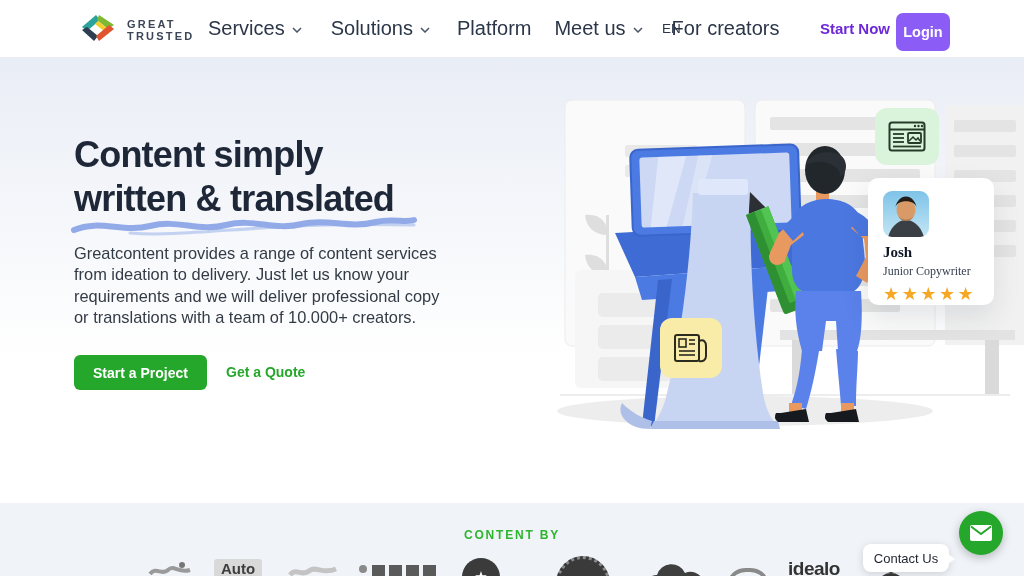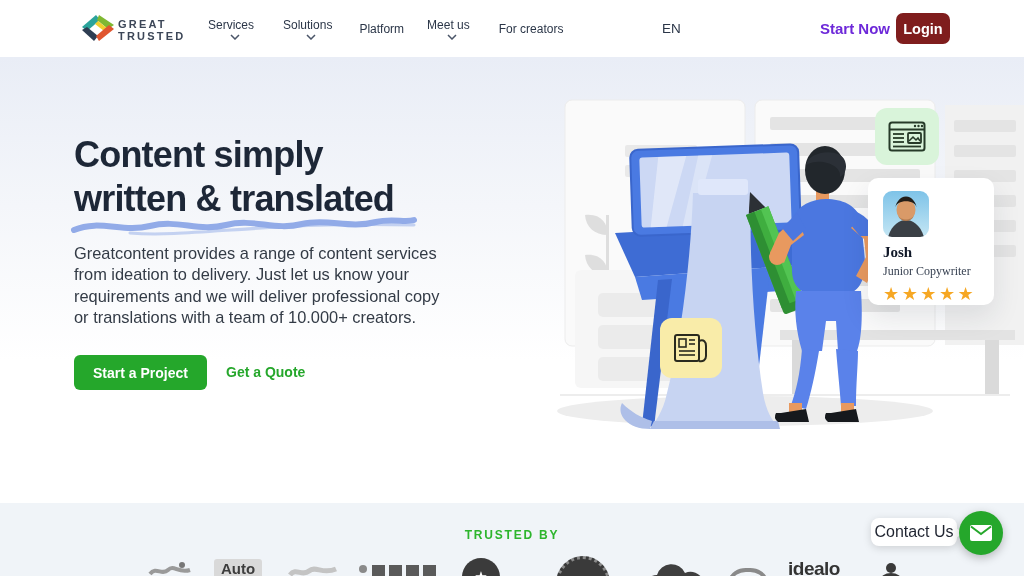--- a/index.html
+++ b/index.html
@@ -2,29 +2,29 @@
 <html><head>
 <meta charset="utf-8">
 <title>GreatContent</title>
 <style>
   * { margin:0; padding:0; box-sizing:border-box; }
   body { font-family:"Liberation Sans", sans-serif; background:#fff; }
   .page { position:relative; width:1024px; height:576px; overflow:hidden; background:#fff; }
 
   
   .header { position:absolute; left:0; top:0; width:1024px; height:57px; background:#ffffff; z-index:30; }
-  .logo { position:absolute; left:78px; top:11px; display:flex; align-items:center; }
+  .logo { position:absolute; left:78px; top:11px; display:flex; align-items:center; gap:9px; }
   .logo-text { font-size:11px; font-weight:bold; letter-spacing:2.2px; color:#3c4657; line-height:12px; }
   .nav { position:absolute; left:208px; top:0; height:57px; display:flex; align-items:center; }
-  .nav-item { display:flex; align-items:center; font-size:12px; color:#2b3648; cursor:pointer;flex-direction:column; }
+  .nav-item { display:flex; align-items:center; font-size:20px; color:#2b3648; cursor:pointer; }
   .nav-item .chev { margin-left:7px; margin-top:2px; }
   .mr1{margin-right:29px;} .mr2{margin-right:27px;} .mr3{margin-right:23px;} .mr4{margin-right:29px;}
   .lang { position:absolute; left:662px; top:21px; font-size:13.5px; color:#2b3648; cursor:pointer; }
   .start-now { position:absolute; left:820px; top:20px; font-size:15px; font-weight:bold; color:#6d28d9; cursor:pointer; }
-  .login-btn { position:absolute; left:896px; top:13px; width:54px; height:31px; background:#7f1d1d; color:#fff;
+  .login-btn { position:absolute; left:896px; top:13px; width:54px; height:38px; background:#8b5cf6; color:#fff;
                font-size:14.5px; font-weight:bold; border:none; border-radius:7px; cursor:pointer; }
 
   
   .hero { position:absolute; left:0; top:57px; width:1024px; height:390px;
           background:linear-gradient(180deg, #e9edf6 0%, #f4f6fa 38%, #ffffff 78%); }
   .h1 { position:absolute; left:74px; top:76px; font-size:36px; line-height:44px; font-weight:bold;
         color:#1d2737; letter-spacing:-0.8px; }
   .wave { position:absolute; left:70px; top:155px; }
   .hero-p { position:absolute; left:74px; top:186px; width:380px; font-size:16.4px; line-height:21.4px; color:#333b46; }
   .cta-primary { position:absolute; left:74px; top:298px; height:35px; padding:0 19px; background:#25A72B; color:#fff;
@@ -52,23 +52,23 @@
   .brand-logo { position:absolute; }
   .auto-chip { left:214px; top:56px; background:#d9d9d9; border-radius:3px; padding:1px 7px;
                font-size:15px; font-weight:bold; color:#3d3d3d; }
   .idealo-text { left:788px; top:55px; font-size:19px; font-weight:bold; color:#333; letter-spacing:-0.5px; }
   .circle-badge { left:462px; top:55px; width:38px; height:38px; border-radius:50%; background:#3b3b3b;
                   color:#fff; display:flex; align-items:center; justify-content:center; font-size:15px; }
   .ca-badge { left:556px; top:53px; width:54px; height:54px; border-radius:50%; background:#3a3a3a; border:3px dotted #8a8a8a;
               color:#fff; display:flex; align-items:center; justify-content:center; font-size:13px; font-weight:bold; }
 
   
-  .contact-tip { position:absolute; left:863px; top:518px; width:86px; height:28px; background:#fff; border-radius:8px;
+  .contact-tip { position:absolute; left:863px; top:544px; width:86px; height:28px; background:#fff; border-radius:8px;
                  box-shadow:0 2px 8px rgba(0,0,0,.15); display:flex; align-items:center; justify-content:center;
-                 font-size:16px; color:#1f2430; z-index:40;margin-left:8px; }
+                 font-size:13px; color:#1f2430; z-index:40; }
   .contact-tip::after { content:""; position:absolute; right:-6px; top:10px; border-left:7px solid #fff;
                  border-top:5px solid transparent; border-bottom:5px solid transparent; }
   .contact-btn { position:absolute; left:959px; top:511px; width:44px; height:44px; border-radius:50%;
                  background:#25A72B; border:none; cursor:pointer; z-index:40;
                  box-shadow:0 3px 10px rgba(0,0,0,.25); display:flex; align-items:center; justify-content:center; }
 </style>
 </head>
 <body>
 
 <div class="page">
@@ -276,21 +276,21 @@
           <path d="M15,24 C17,30 29,30 31,24 C29,32 17,32 15,24 Z" fill="#8A5B38" opacity="0.5"></path>
         </svg>
       </span>
       <div class="josh-name">Josh</div>
       <div class="josh-role">Junior Copywriter</div>
       <div class="josh-stars">★★★★★</div>
     </div>
   </section>
 
   <section class="trusted">
-    <div class="trusted-label">TRUSTED BY</div>
+    <div class="trusted-label">CONTENT BY</div>
     <div class="logos-strip">
       <svg class="brand-logo" style="left:148px; top:59px;" width="44" height="16" viewBox="0 0 44 16">
         <circle cx="34" cy="3" r="3" fill="#777"></circle>
         <path d="M2,12 C8,4 14,14 20,8 S 30,12 42,8" fill="none" stroke="#9a9a9a" stroke-width="4"></path>
       </svg>
       <div class="brand-logo auto-chip">Auto</div>
       <svg class="brand-logo" style="left:288px; top:62px;" width="50" height="14" viewBox="0 0 50 14">
         <path d="M2,10 C8,2 14,12 21,6 S 34,10 48,4" fill="none" stroke="#c4c4c4" stroke-width="5"></path>
       </svg>
       <svg class="brand-logo" style="left:358px; top:60px;" width="86" height="16" viewBox="0 0 86 16">

